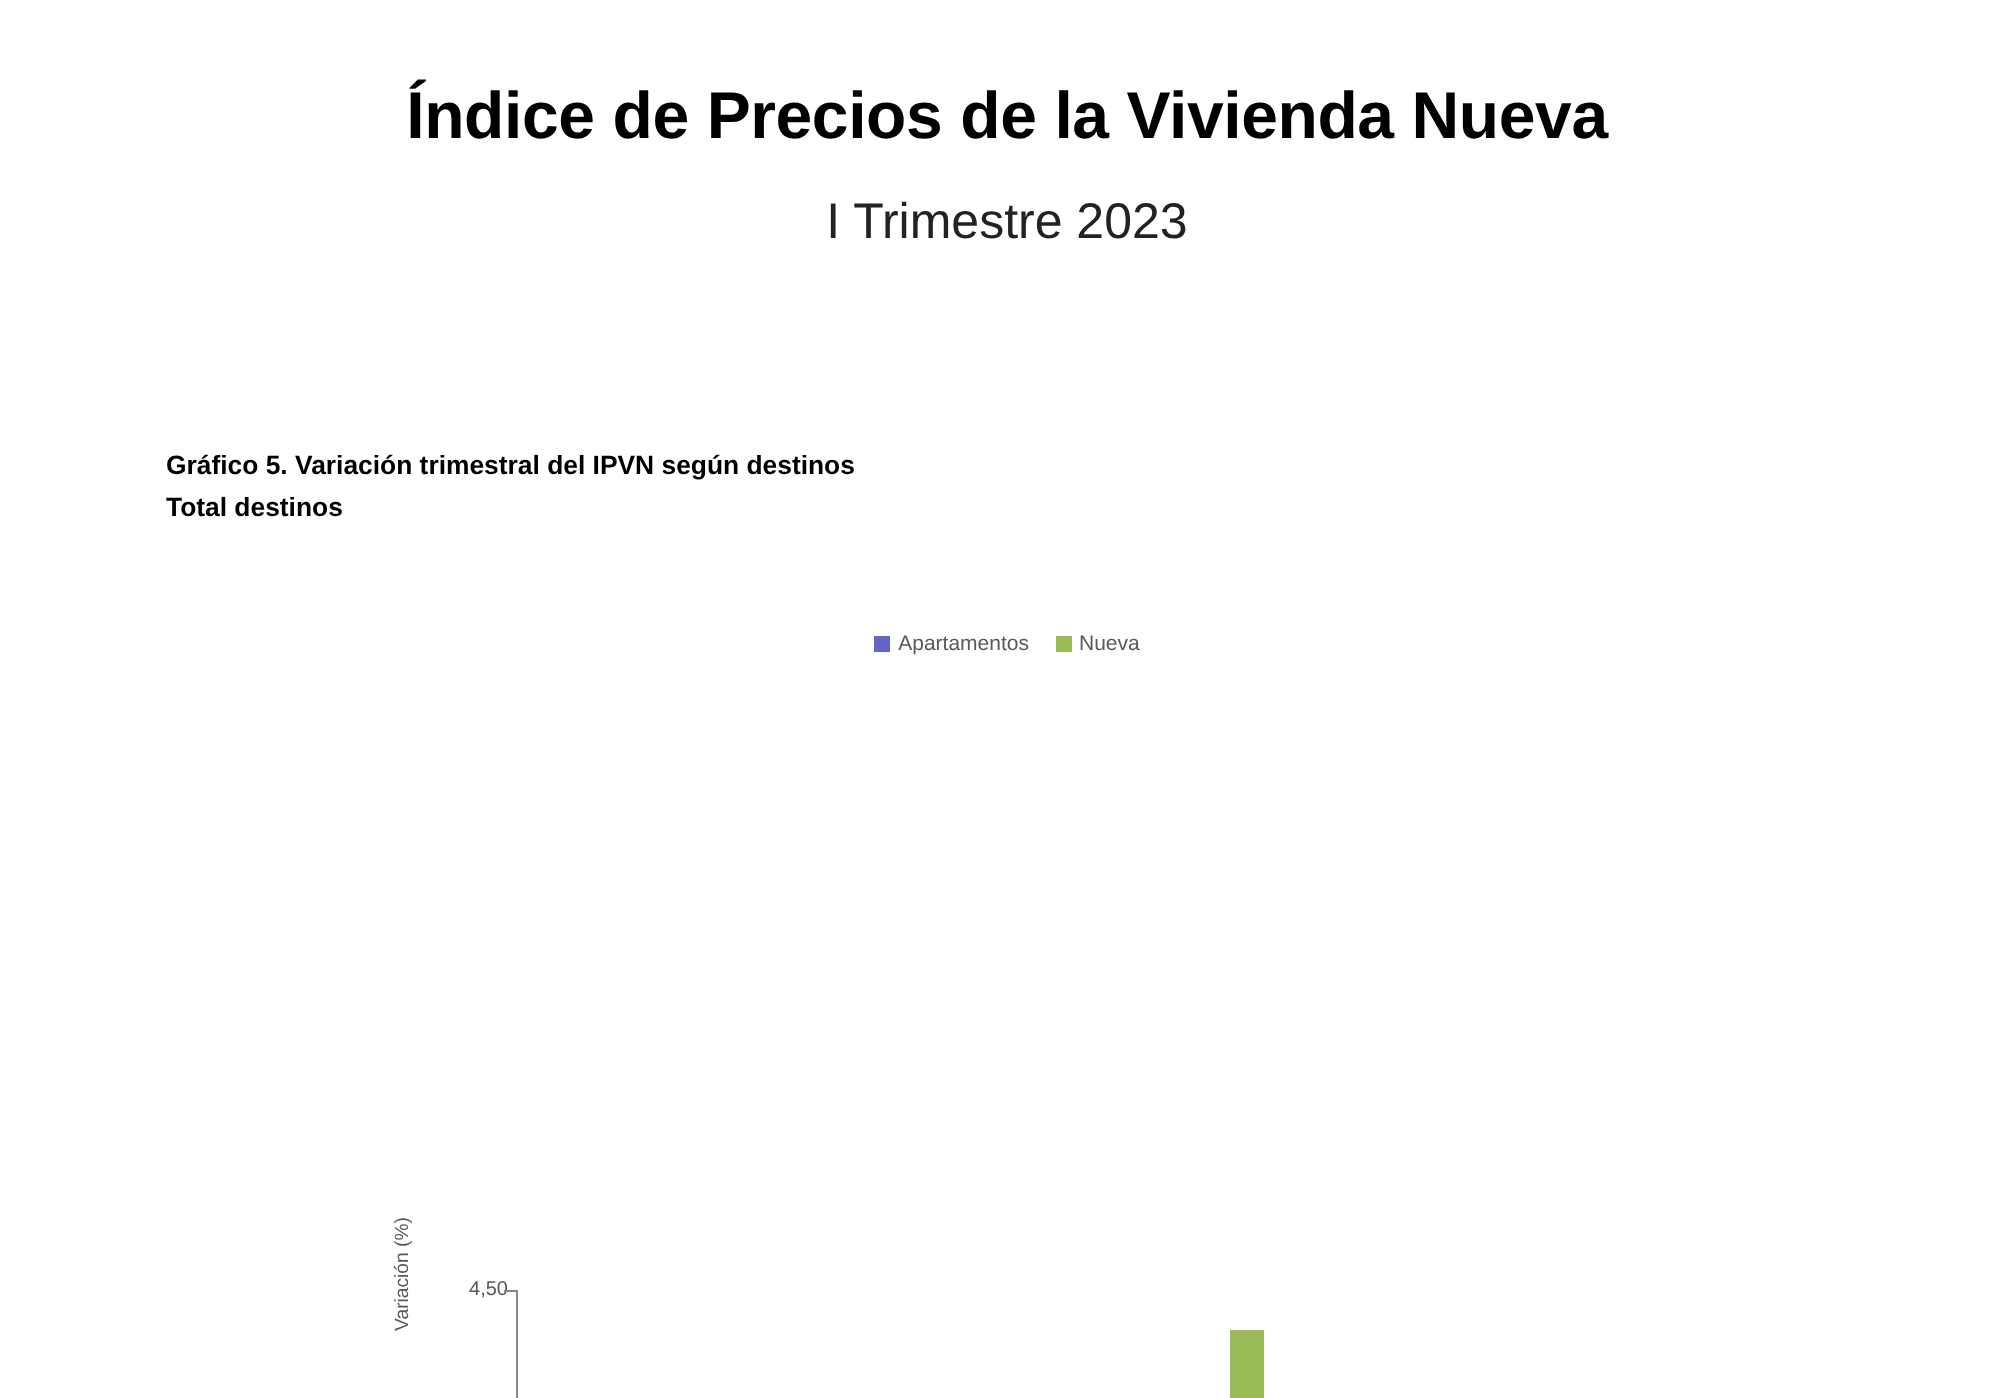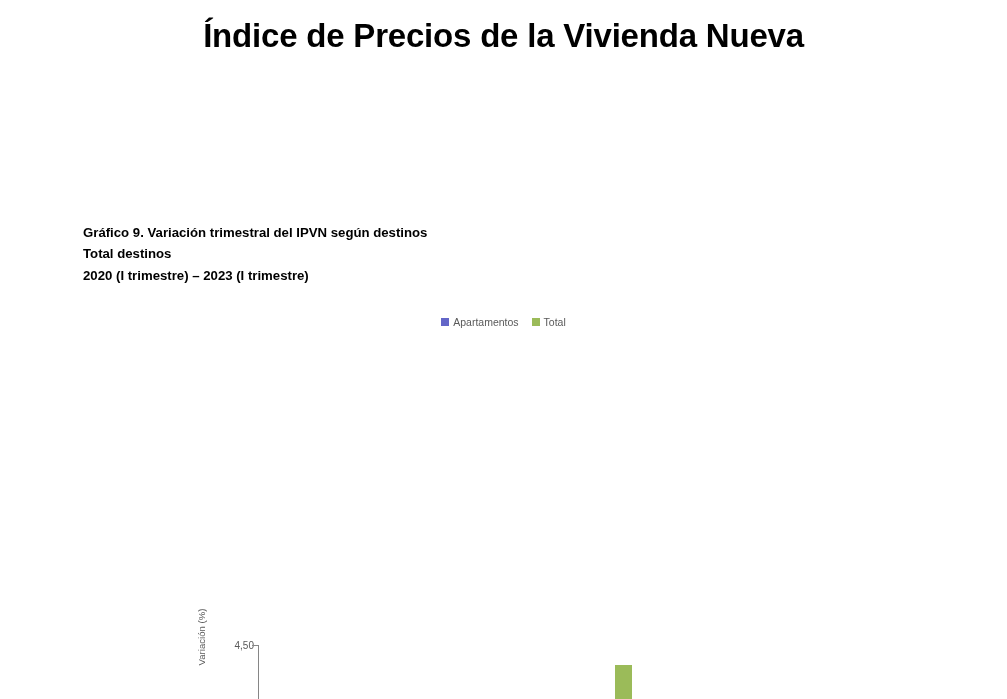--- a/index.html
+++ b/index.html
@@ -12,21 +12,21 @@
     height: 699px;
     font-family: "Liberation Sans", sans-serif;
     color: #000000;
     overflow: hidden;
     position: relative;
   }
 
   
   .title-block {
     text-align: center;
-    padding-top: 14px;
+    padding-top: 36px;
   }
   .main-title {
     font-size: 33px;
     font-weight: bold;
     line-height: 1.32;
     letter-spacing: -0.2px;
     color: #000;
   }
   .subtitle {
     font-size: 25px;
@@ -149,38 +149,38 @@
   }
   .bar.casa { left: 17px; }
 </style>
 </head>
 <body>
 
 <div class="title-block">
   <div class="main-title">
     <div>Índice de Precios de la Vivienda Nueva</div>
   </div>
+  <div class="subtitle">I Trimestre 2023</div>
 </div>
 
 <div class="caption">
-  <div>Gráfico 9. Variación trimestral del IPVN según destinos</div>
+  <div>Gráfico 5. Variación trimestral del IPVN según destinos</div>
   <div>Total destinos</div>
-  <div>2020 (I trimestre) – 2023 (I trimestre)</div>
 </div>
 
 <div class="chart-wrap">
 
   <div class="legend" id="legend">
       <div class="legend-item">
         <span class="legend-swatch" style="background: rgb(99, 102, 200);"></span>
         <span>Apartamentos</span>
       </div>
       <div class="legend-item">
         <span class="legend-swatch" style="background: rgb(155, 187, 89);"></span>
-        <span>Total</span>
+        <span>Nueva</span>
       </div>
     </div>
 
   <div class="y-axis-title">Variación (%)</div>
 
   <div class="y-labels" id="ylabels">
       <div class="y-label" style="top: 4px;">4,50</div>
     </div>
   <div class="y-axis-line"></div>
   <div id="yticks">

